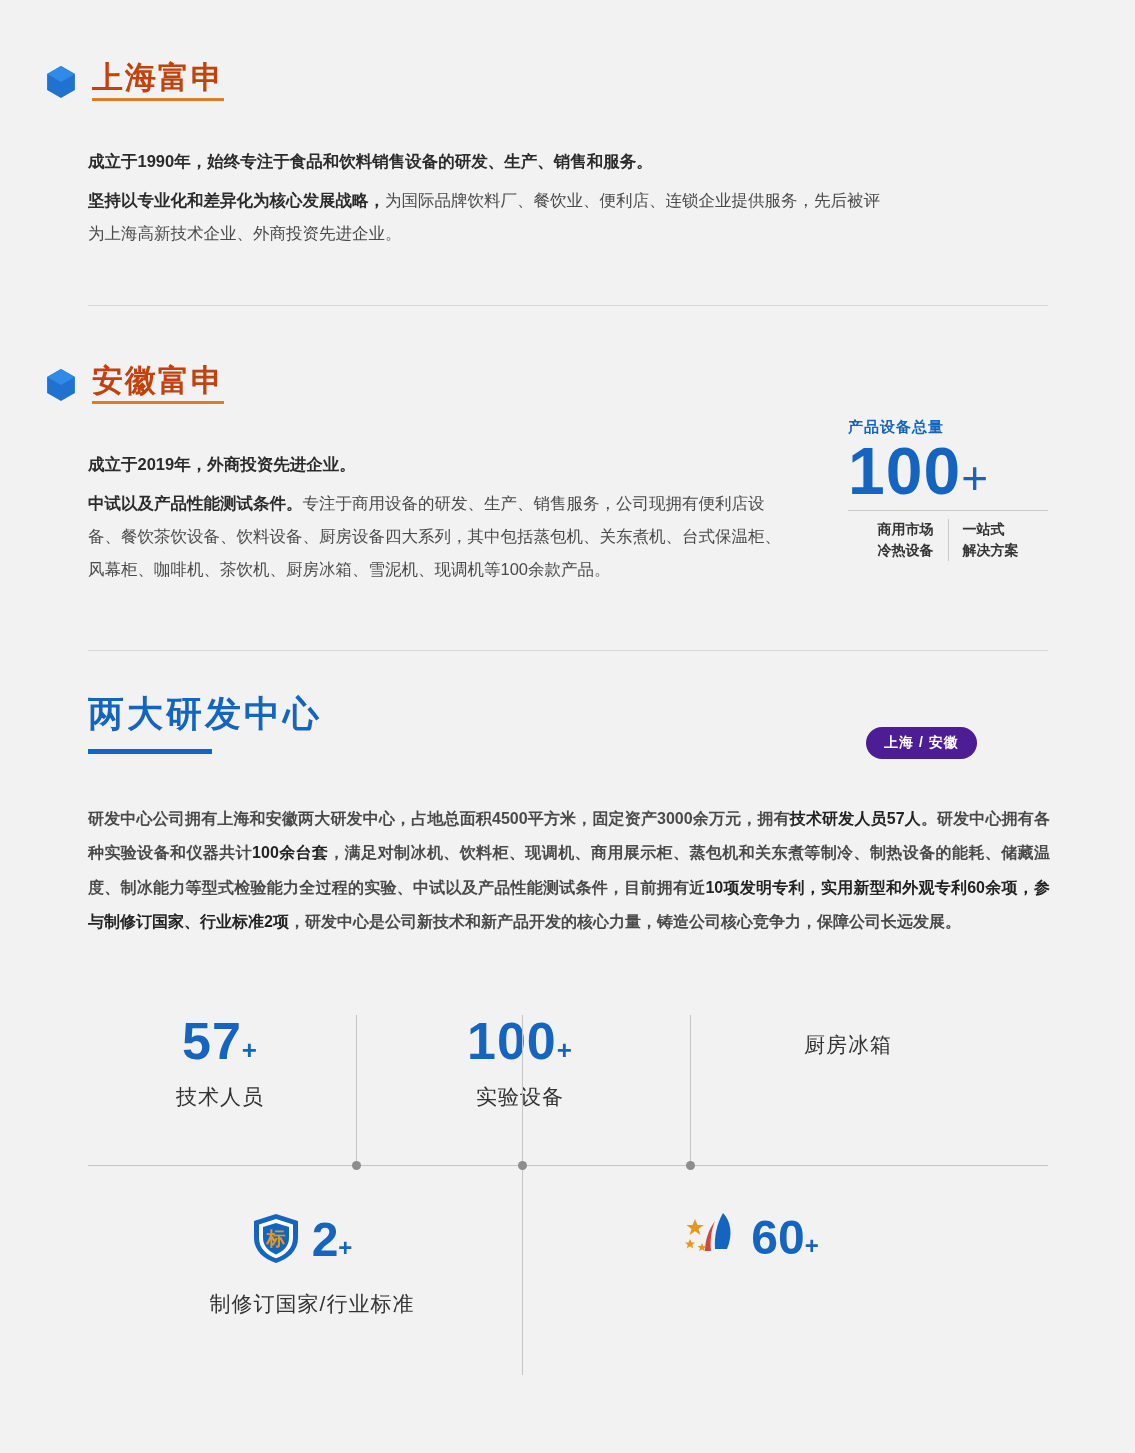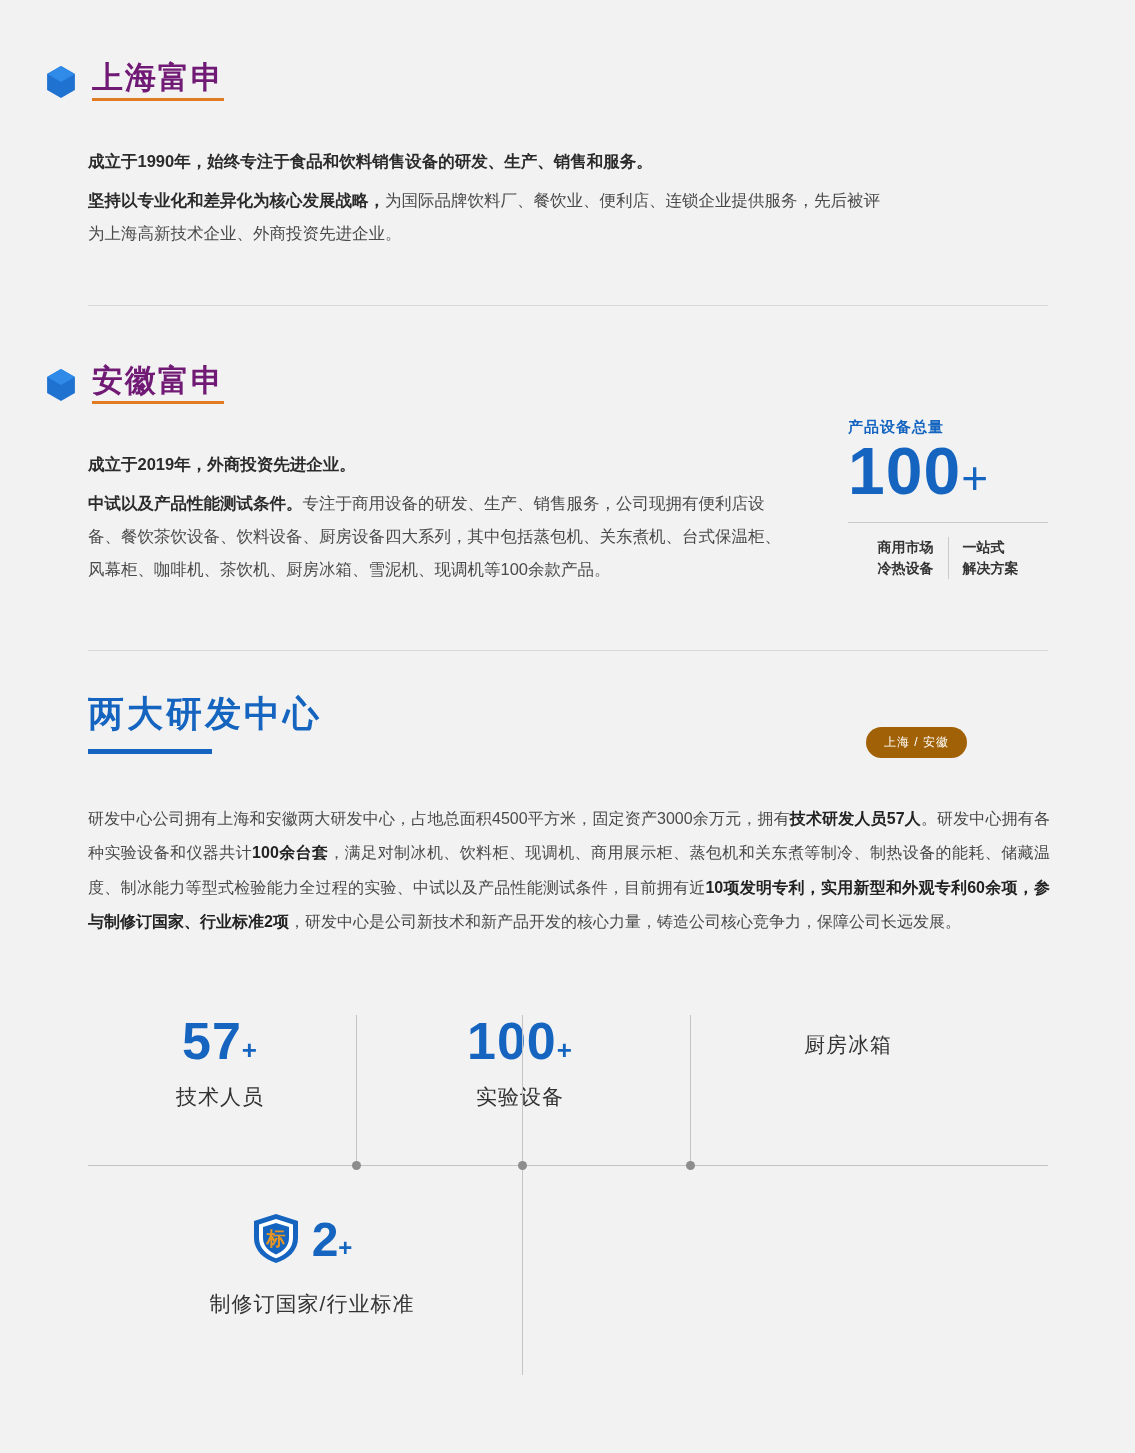--- a/index.html
+++ b/index.html
@@ -33,21 +33,21 @@
     margin-right: 16px;
     flex: 0 0 auto;
   }
   .sec-title-wrap {
     position: relative;
     padding-bottom: 8px;
   }
   .sec-title {
     font-size: 31px;
     font-weight: bold;
-    color: #701a75;
+    color: #c2410c;
     letter-spacing: 2px;
     line-height: 1;
   }
   .sec-underline {
     position: absolute;
     left: 0;
     bottom: 0;
     height: 3px;
     width: 100%;
     background: #e07b24;
@@ -95,22 +95,22 @@
   }
   .stat-panel .big .plus {
     font-size: 46px;
     font-weight: normal;
   }
   .stat-sub {
     display: flex;
     justify-content: center;
     align-items: stretch;
     border-top: 1px solid #c9c9c9;
-    padding-top: 14px;
-    margin-top: 16px;
+    padding-top: 8px;
+    margin-top: 4px;
   }
   .stat-sub .col {
     font-size: 14px;
     font-weight: bold;
     color: #333;
     line-height: 1.5;
     padding: 0 14px;
     white-space: nowrap;
   }
   .stat-sub .col + .col {
@@ -128,35 +128,37 @@
   .big-head-bar {
     position: absolute;
     height: 5px;
     width: 124px;
     background: #1565c0;
   }
 
   
   .pill {
     position: absolute;
-    background: #a16207;
+    background: #4c1d95;
     color: #fff;
     border-radius: 16px;
-    font-size: 12px;
+    font-size: 14px;
     padding: 7px 18px;
     letter-spacing: 1px;
+    font-weight: bold;
   }
 
   
   .para {
     position: absolute;
     font-size: 16px;
     line-height: 2.15;
     color: #4a4a4a;
     text-align: justify;
+    font-weight: bold;
   }
   .para b {
     color: #222;
   }
 
   
   .kpi {
     position: absolute;
     text-align: center;
   }
@@ -335,14 +337,28 @@
         <path d="M28 13 L41 17 V28 C41 36.5 34.5 41.8 28 44.5 C21.5 41.8 15 36.5 15 28 V17 Z" fill="#1565c0"></path>
         <text x="28" y="35" font-family="Liberation Sans, sans-serif" font-size="19" font-weight="bold" fill="#e8961f" text-anchor="middle">标</text>
       </svg>
     </span>
     <span class="num">
       <span>2</span><span class="plus">+</span>
     </span>
   </div>
   <div class="kpi2-lbl" style="left:152px; top:1290px; width:320px;">制修订国家/行业标准</div>
 
+  <div class="kpi-row2" style="left:620px; top:1205px; width:260px;">
+    <span class="icon">
+      <svg width="62" height="62" viewBox="0 0 62 62">
+        <path d="M42 8 C50 16 52 30 46 44 L34 44 C33 32 36 18 42 8 Z" fill="#1565c0"></path>
+        <path d="M34 16 C30 26 29 36 30 46 L24 46 C24 35 28 24 34 16 Z" fill="#d2473a"></path>
+        <polygon points="14,14 16.5,20 22.5,20 17.5,24 19.5,30 14,26.3 8.5,30 10.5,24 5.5,20 11.5,20" fill="#e8961f"></polygon>
+        <polygon points="9,34 10.5,37.5 14,37.5 11.2,40 12.2,43.5 9,41.3 5.8,43.5 6.8,40 4,37.5 7.5,37.5" fill="#e8961f"></polygon>
+        <polygon points="21,38 22.3,41 25.5,41 23,43.2 23.9,46.3 21,44.4 18.1,46.3 19,43.2 16.5,41 19.7,41" fill="#e8961f"></polygon>
+      </svg>
+    </span>
+    <span class="num">
+      <span>60</span><span class="plus">+</span>
+    </span>
+  </div>
 
 </div>
 
 </body></html>

